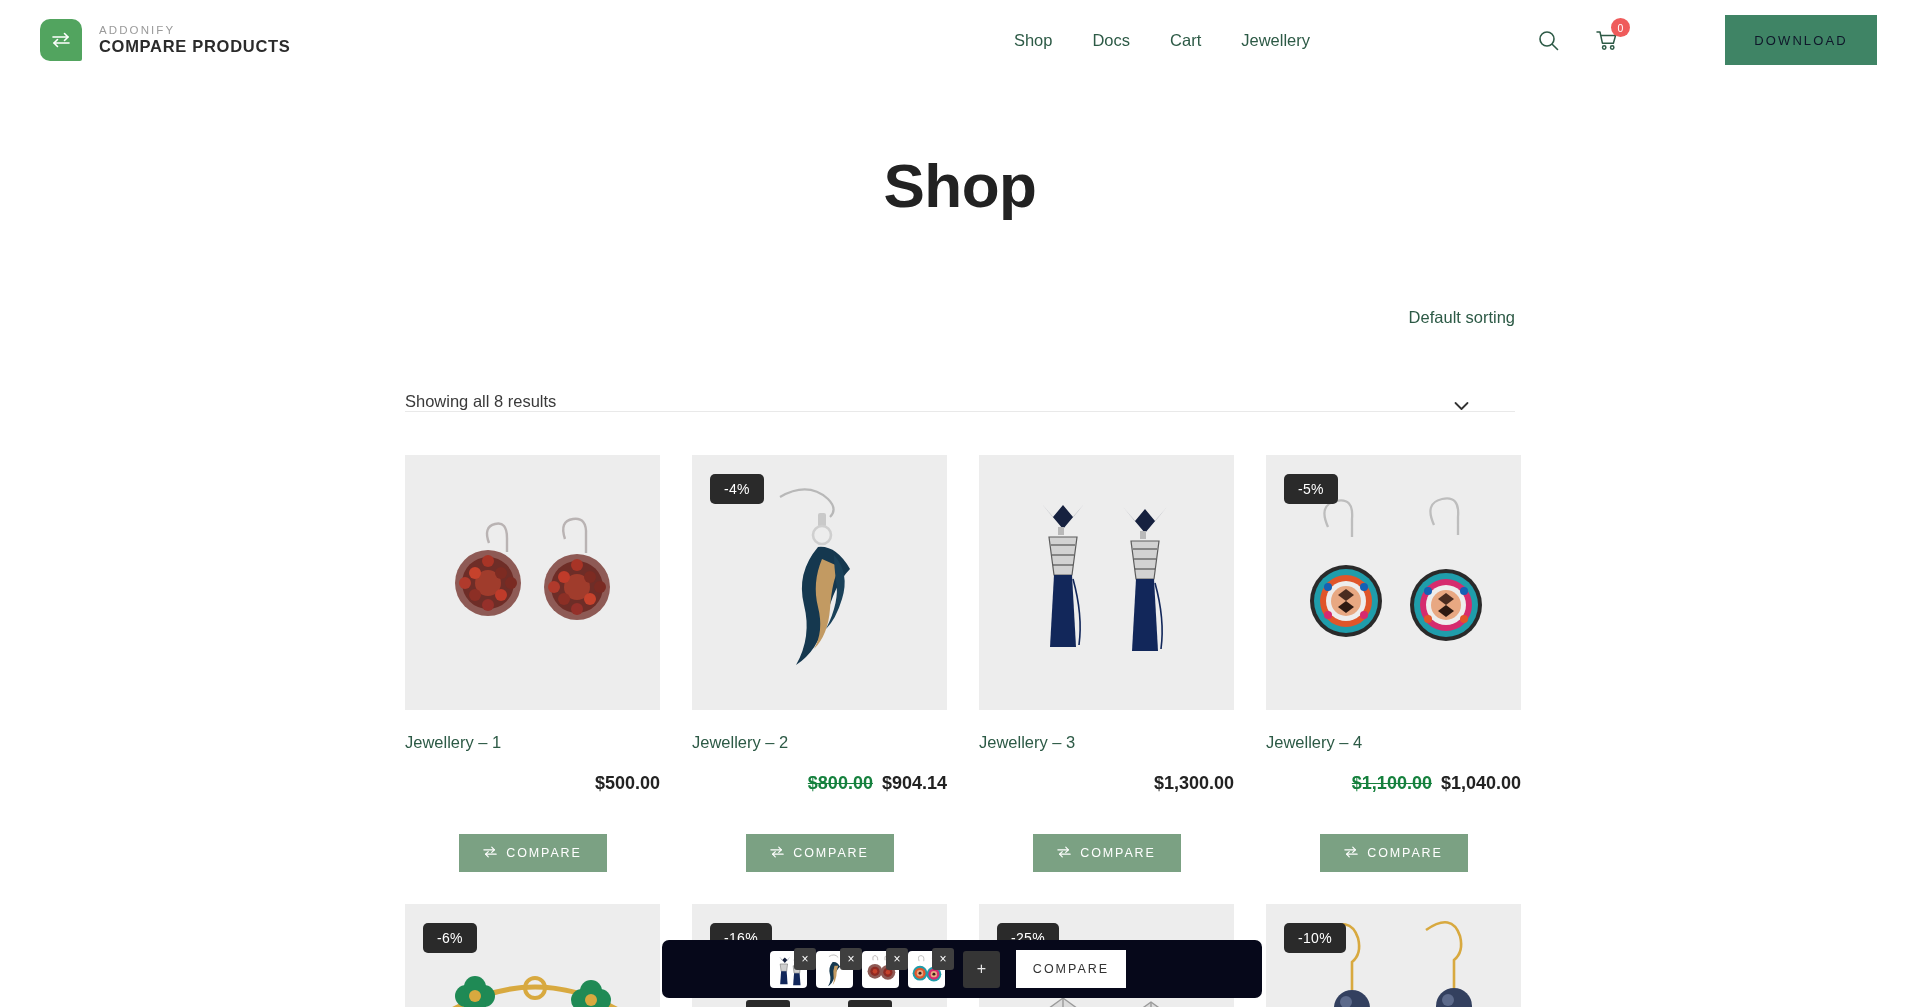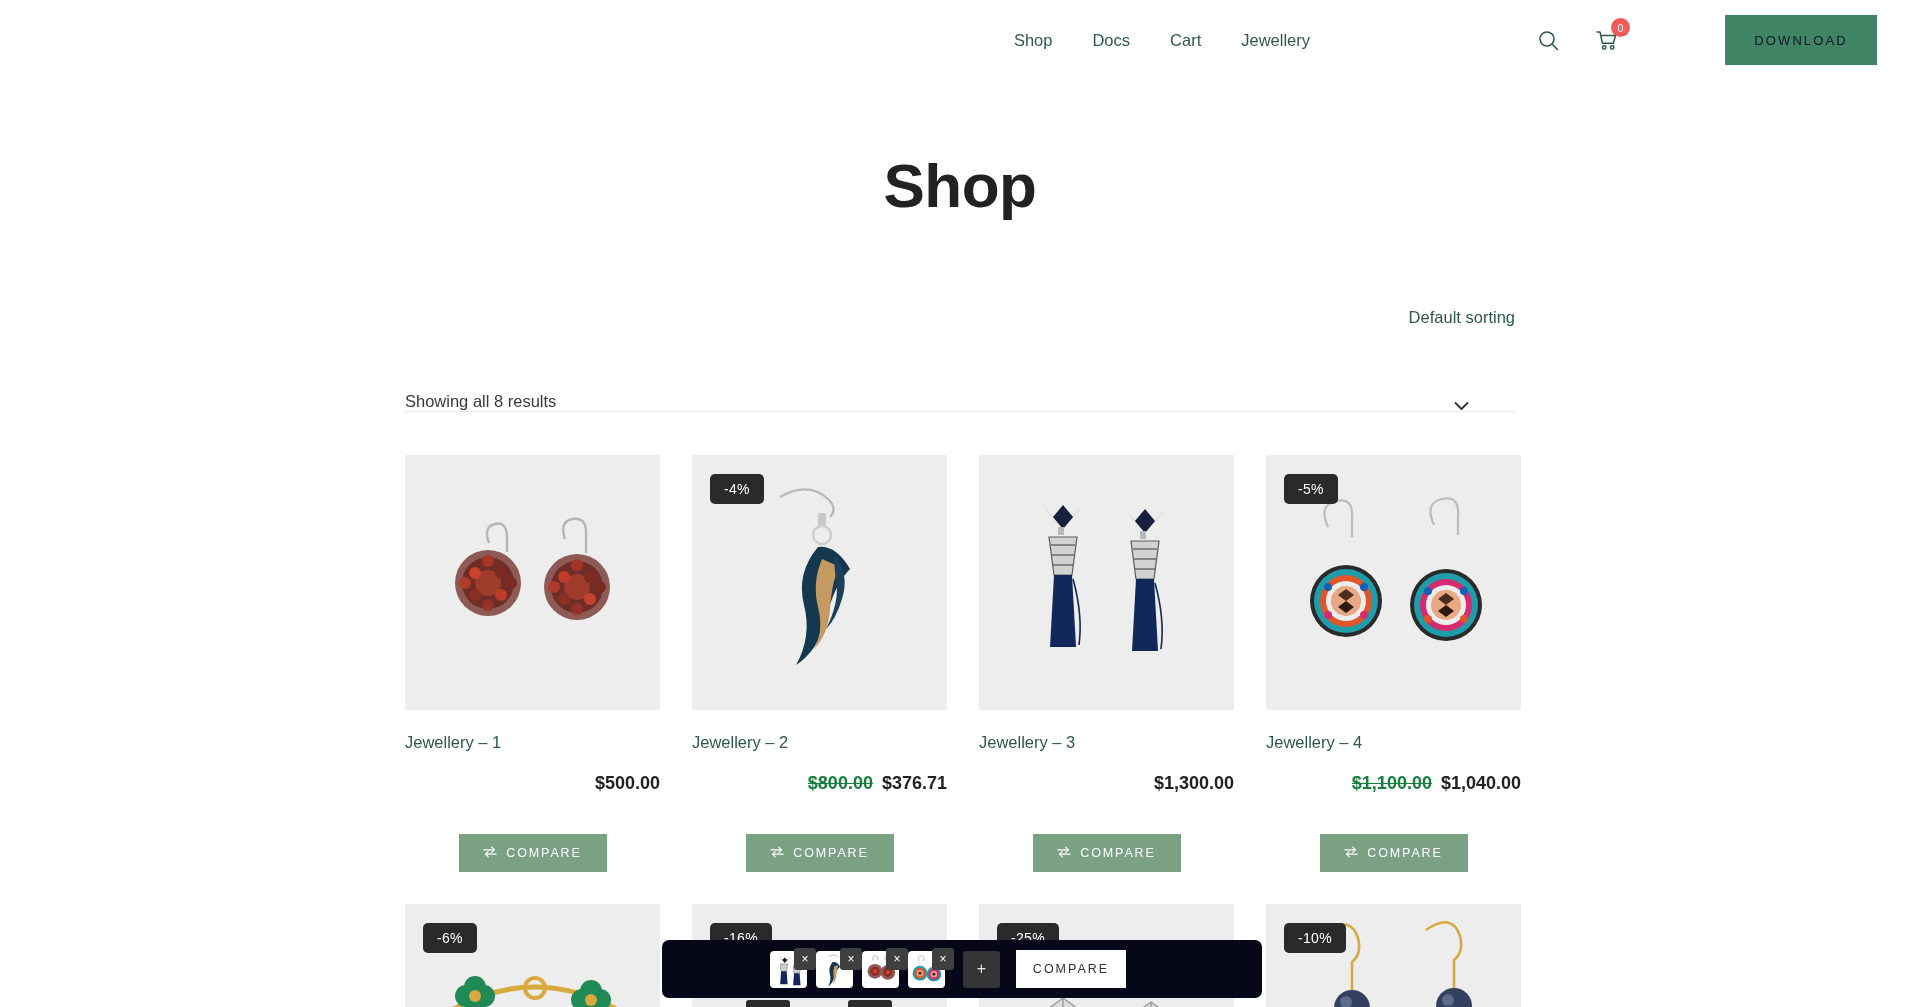--- a/index.html
+++ b/index.html
@@ -184,20 +184,34 @@
     border: none; cursor: pointer;
     font-family: "Liberation Sans", sans-serif;
     font-size: 12.5px; letter-spacing: 2px;
     display: flex; align-items: center; justify-content: center;
   }
 </style>
 </head>
 <body>
 
 <div class="header">
+  <div class="brand">
+    <div class="brand-mark">
+      <svg width="22" height="18" viewBox="0 0 22 18" fill="none" stroke="#ffffff" stroke-width="1.6" stroke-linecap="round" stroke-linejoin="round">
+        <path d="M3 6 H18"></path>
+          <path d="M14.5 2.5 L18 6 L14.5 9.5"></path>
+        <path d="M19 12 H4"></path>
+          <path d="M7.5 8.5 L4 12 L7.5 15.5"></path>
+      </svg>
+    </div>
+    <div class="brand-text">
+      <div class="brand-top">ADDONIFY</div>
+      <div class="brand-bottom">COMPARE PRODUCTS</div>
+    </div>
+  </div>
 
   <nav class="nav">
     <a class="nav-link">Shop</a>
     <a class="nav-link">Docs</a>
     <a class="nav-link">Cart</a>
     <a class="nav-link">Jewellery</a>
   </nav>
 
   <div class="header-icons">
     <div class="icon-btn">
@@ -297,21 +311,21 @@
         <rect x="126" y="58" width="8" height="14" rx="2" fill="#c9c9c9"></rect>
         <circle cx="130" cy="80" r="9" fill="none" stroke="#cfcfcf" stroke-width="2.6"></circle>
         <path d="M126 92 q-22 26 -14 58 q8 32 -8 60 q22 -14 30 -46 q8 -34 24 -50 q-14 -24 -32 -22z" fill="#15384f"></path>
         <path d="M130 104 q-10 24 -4 48 q6 24 -4 42 q14 -14 16 -40 q2 -30 10 -42z" fill="#c29a62"></path>
         <path d="M142 100 q16 18 8 44 q-6 20 -16 30 q14 -28 10 -48 q-2 -16 -2 -26z" fill="#1a4159"></path>
       </svg>
     </div>
     <div class="p-name">Jewellery – 2</div>
     <div class="p-price">
       <span class="p-old">$800.00</span>
-      <span>$376.71</span>
+      <span>$904.14</span>
     </div>
     <button class="cmp-btn">
       <span>
         <svg width="14" height="12" viewBox="0 0 16 13" fill="none" stroke="#ffffff" stroke-width="1.4" stroke-linecap="round" stroke-linejoin="round">
           <path d="M1 4 H13"></path>
             <path d="M10 1 L13 4 L10 7"></path>
             <path d="M15 9 H3"></path>
             <path d="M6 6 L3 9 L6 12"></path>
         </svg>
       </span>

